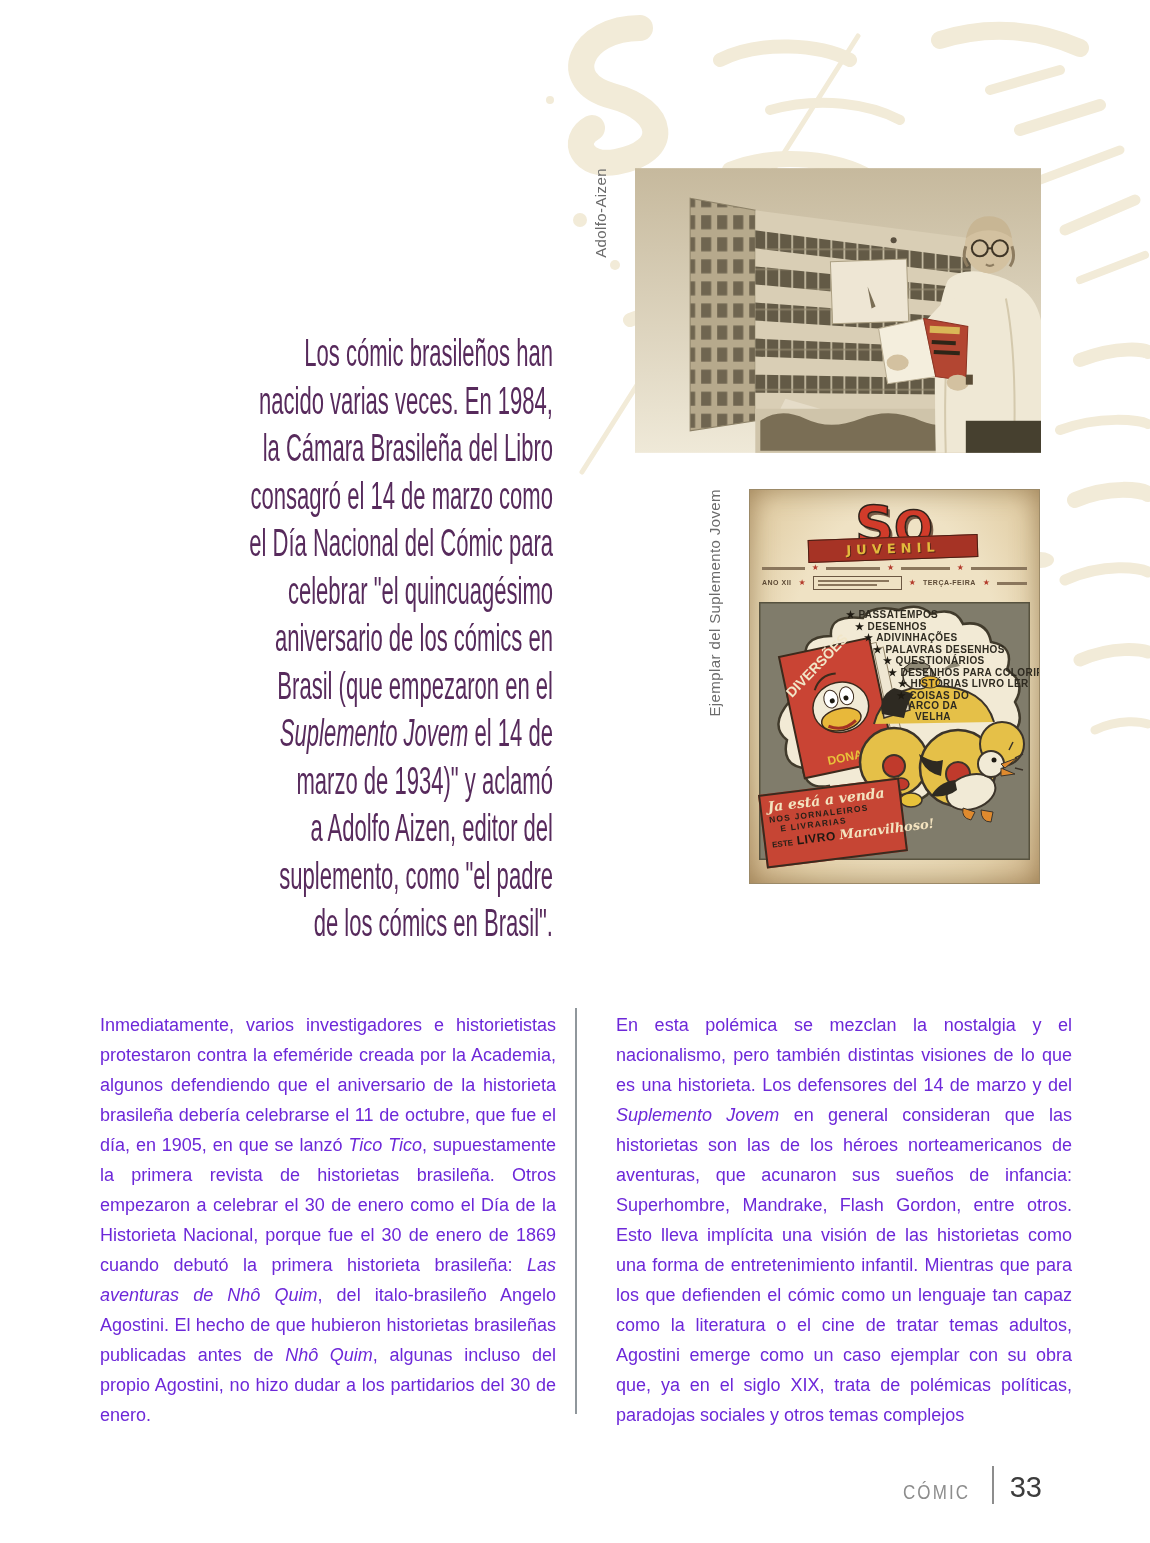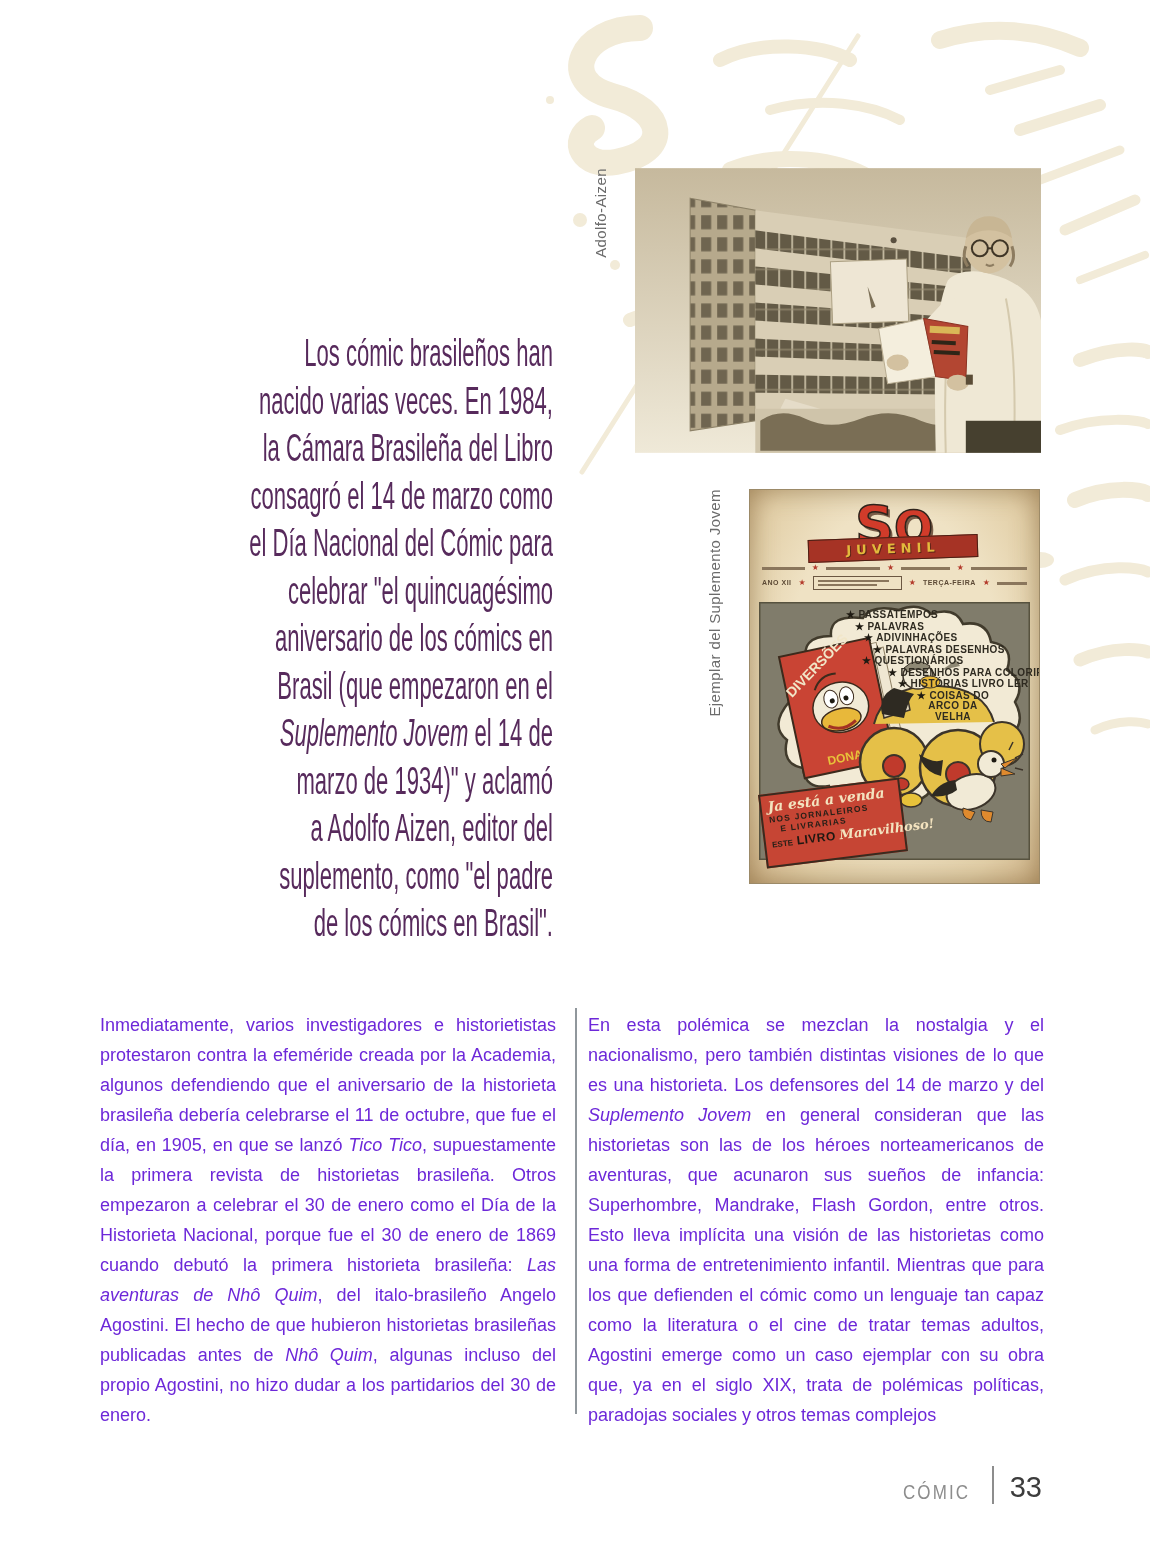--- a/index.html
+++ b/index.html
@@ -52,42 +52,42 @@
           justify-content:center;gap:2px;padding:0 4px;}
   .mh-box .mh-bar{height:2px;}
 
   .cover-art{position:absolute;left:9px;top:112px;width:271px;height:258px;}
 
   .features{position:absolute;left:96px;top:120px;width:184px;}
   .feat{font-size:10px;font-weight:bold;color:#2e2a20;letter-spacing:.4px;
         line-height:10.5px;margin-bottom:1px;white-space:nowrap;}
   .feat .star{color:#1e1a12;}
   .feat-1{margin-left:9px;} .feat-2{margin-left:18px;} .feat-3{margin-left:27px;}
-  .feat-4{margin-left:16px;} .feat-5{margin-left:42px;} .feat-6{margin-left:52px;}
-  .feat-7{margin-left:64px;width:86px;white-space:normal;text-align:center;}
+  .feat-4{margin-left:37px;} .feat-5{margin-left:42px;} .feat-6{margin-left:52px;}
+  .feat-7{margin-left:44px;width:86px;white-space:normal;text-align:center;}
 
   .sign{position:absolute;left:12px;top:296px;width:142px;height:74px;
         background:#c64534;border:2px solid #3a2a1e;transform:rotate(-7deg);
         padding:4px 6px;box-sizing:border-box;}
   .sign-script{font-family:"DejaVu Serif",serif;font-style:italic;font-weight:bold;
                color:#f3e3bf;font-size:14px;line-height:15px;}
   .sign-caps{font-size:8.5px;font-weight:bold;color:#2a2018;letter-spacing:1.2px;line-height:10px;}
   .sign-caps.ind{margin-left:10px;}
   .sign-row{display:flex;align-items:baseline;gap:4px;margin-top:1px;}
   .sign-este{font-size:8px;font-weight:bold;color:#2a2018;}
   .sign-livro{font-size:12px;font-weight:bold;color:#1e1812;letter-spacing:.5px;}
   .sign-marav{font-family:"DejaVu Serif",serif;font-style:italic;font-weight:bold;
               color:#f3e3bf;font-size:13px;}
 
   
   .bodycol{position:absolute;top:1010px;width:456px;color:#6d28d9;
            font-size:18px;line-height:30px;text-align:justify;}
   .bodycol i{font-style:italic;}
   .col-left{left:100px;}
-  .col-right{left:588px;}
+  .col-right{left:616px;}
   .col-divider{position:absolute;left:575px;top:1008px;width:2px;height:406px;background:#90979c;}
 
   
   .footer{position:absolute;right:108px;top:1462px;display:flex;align-items:flex-end;gap:16px;height:42px;}
   .footer-section{color:#8d8d8d;font-size:20px;letter-spacing:2.5px;transform:scaleX(.85);}
   .footer-divider{width:2px;height:38px;background:#8d8d8d;}
   .footer-page{color:#3c3c3c;font-size:29px;}
 </style>
 </head>
 <body>
@@ -265,21 +265,21 @@
       </g>
       <g>
         <ellipse cx="128" cy="192" rx="14" ry="9" fill="#e8c23a" stroke="#3c342a" stroke-width="1.5"></ellipse>
         <ellipse cx="152" cy="198" rx="11" ry="7" fill="#e8c23a" stroke="#3c342a" stroke-width="1.5"></ellipse>
         <ellipse cx="142" cy="182" rx="8" ry="6" fill="#c03a2c" stroke="#3c342a" stroke-width="1.5"></ellipse>
       </g>
     </svg>
 
     <div class="features">
         <div class="feat feat-0"><span class="star">★ </span><span>PASSATEMPOS</span></div>
-        <div class="feat feat-1"><span class="star">★ </span><span>PALAVRAS</span></div>
+        <div class="feat feat-1"><span class="star">★ </span><span>DESENHOS</span></div>
         <div class="feat feat-2"><span class="star">★ </span><span>ADIVINHAÇÕES</span></div>
         <div class="feat feat-3"><span class="star">★ </span><span>PALAVRAS DESENHOS</span></div>
         <div class="feat feat-4"><span class="star">★ </span><span>QUESTIONÁRIOS</span></div>
         <div class="feat feat-5"><span class="star">★ </span><span>DESENHOS PARA COLORIR</span></div>
         <div class="feat feat-6"><span class="star">★ </span><span>HISTÓRIAS LIVRO LER</span></div>
         <div class="feat feat-7"><span class="star">★ </span><span>COISAS DO ARCO DA VELHA</span></div>
       </div>
 
     <div class="cover-title">
         <span class="cap-first">S</span>

